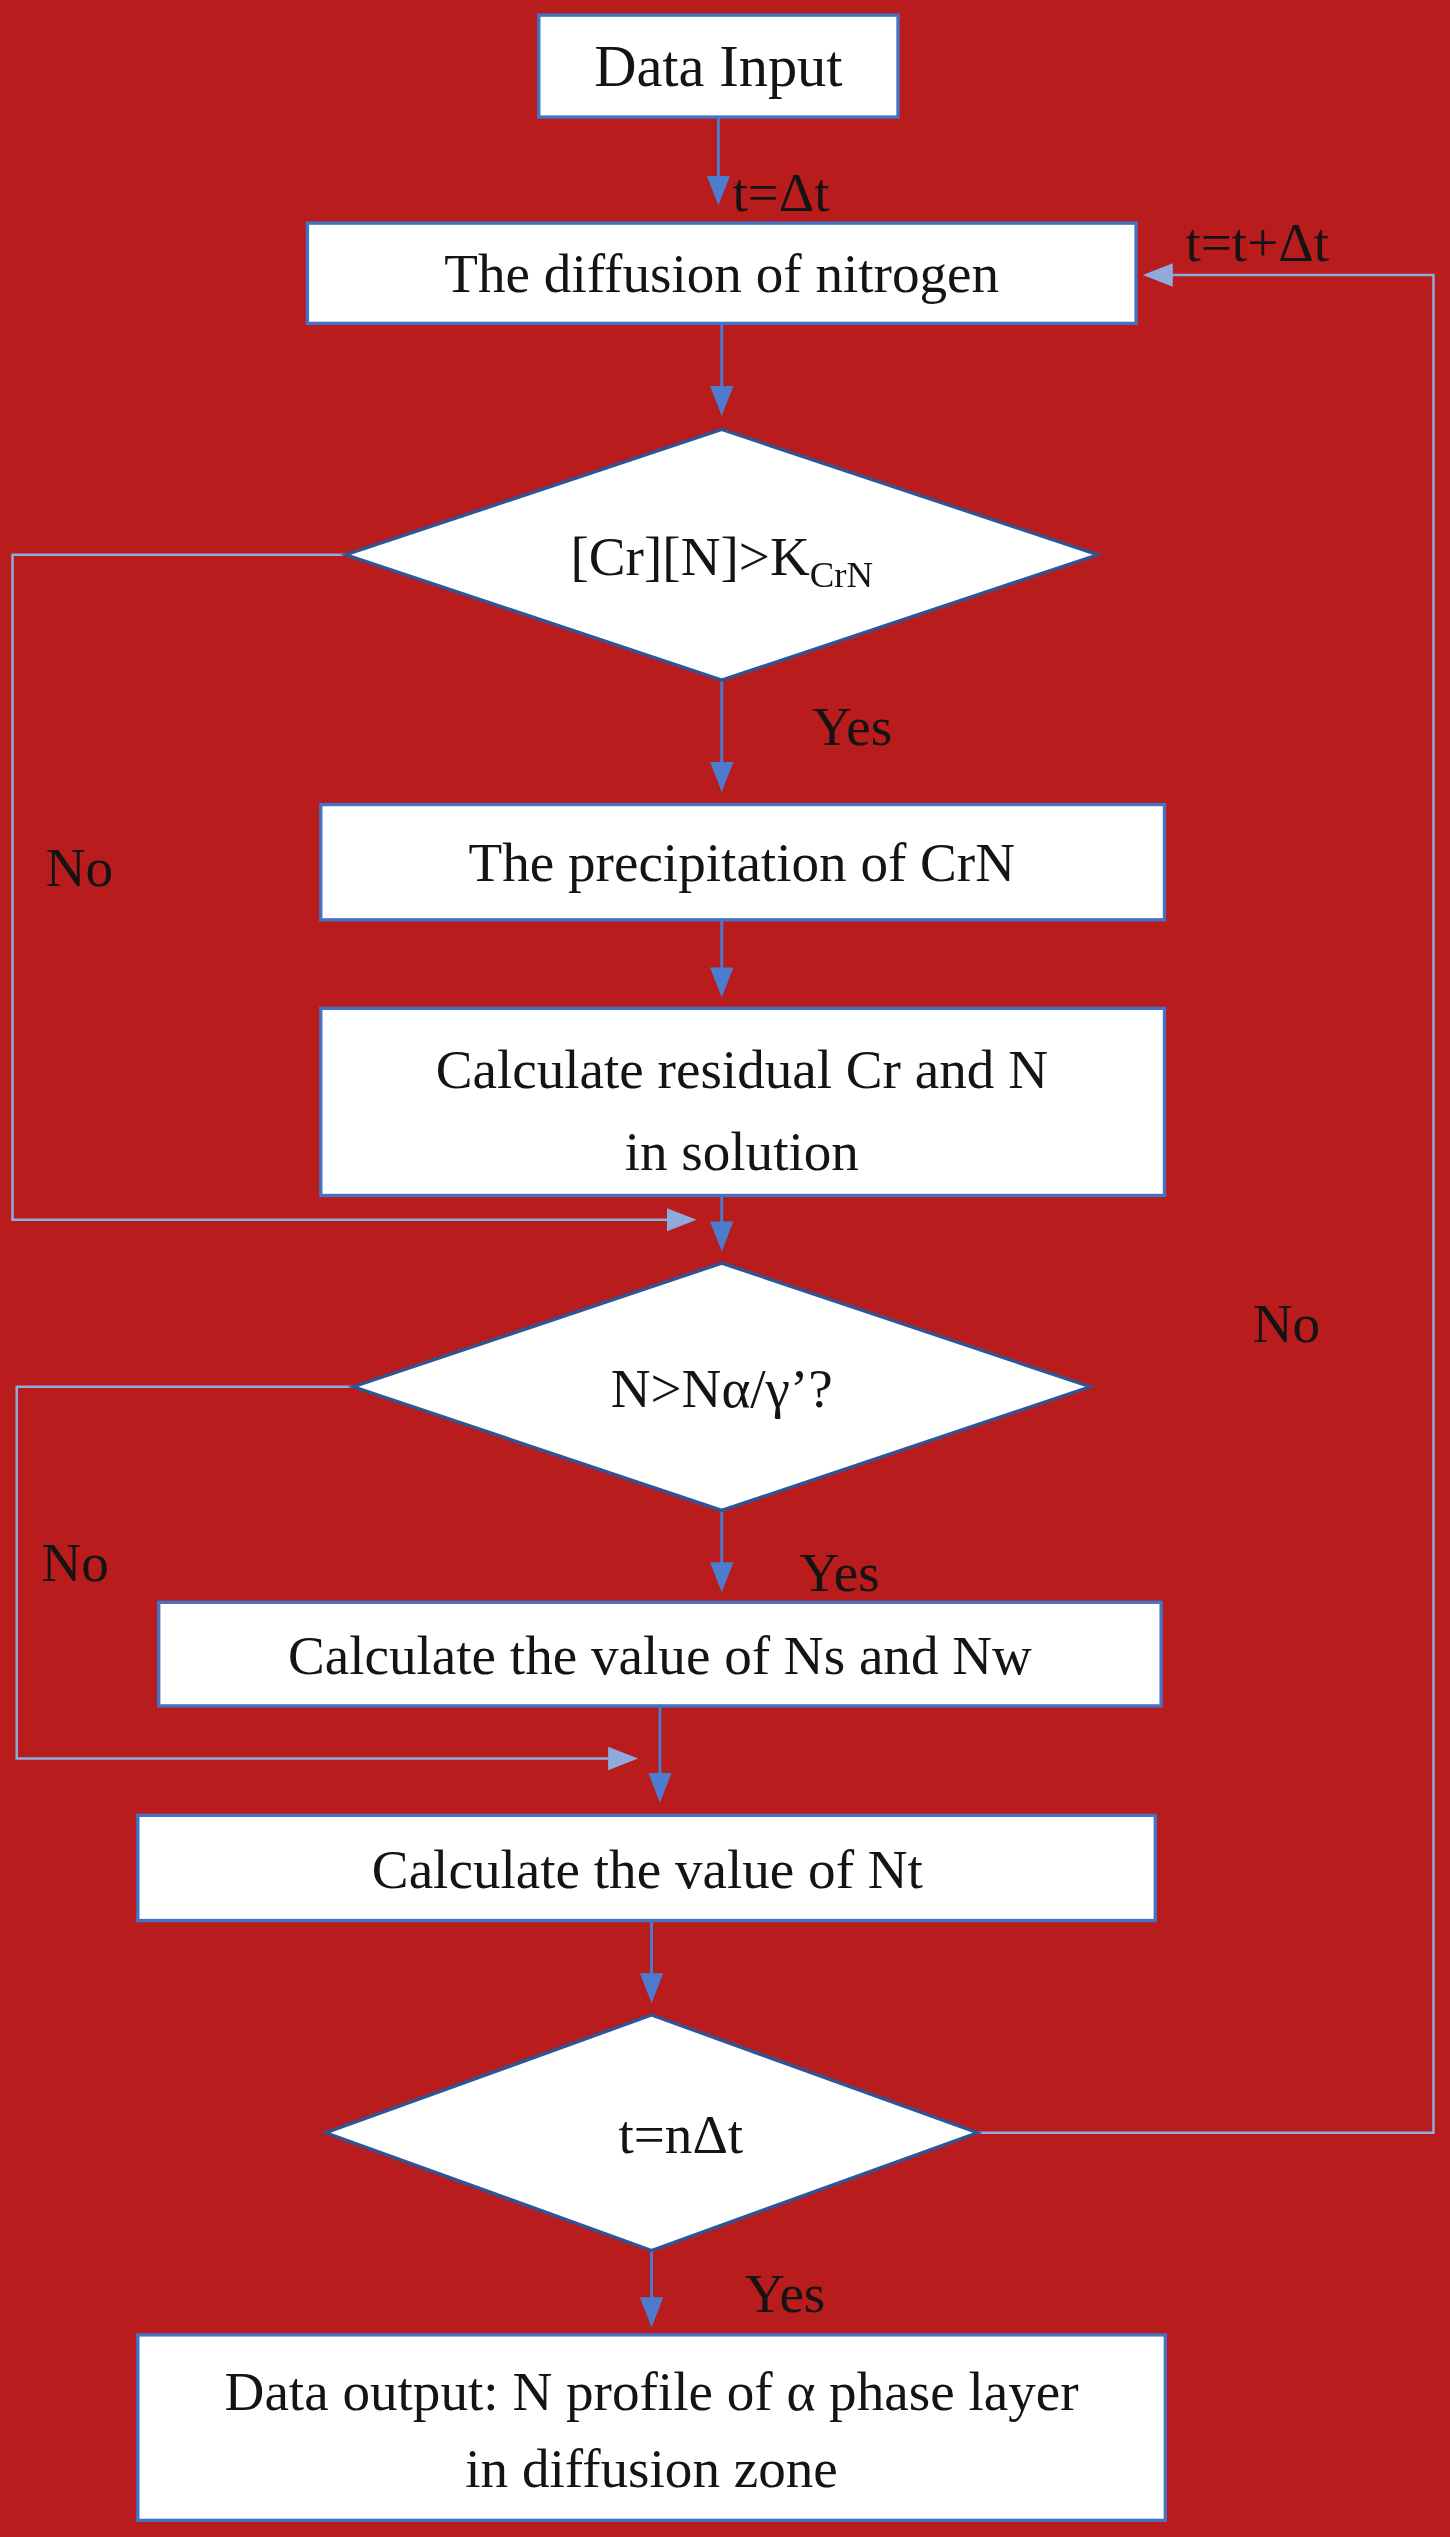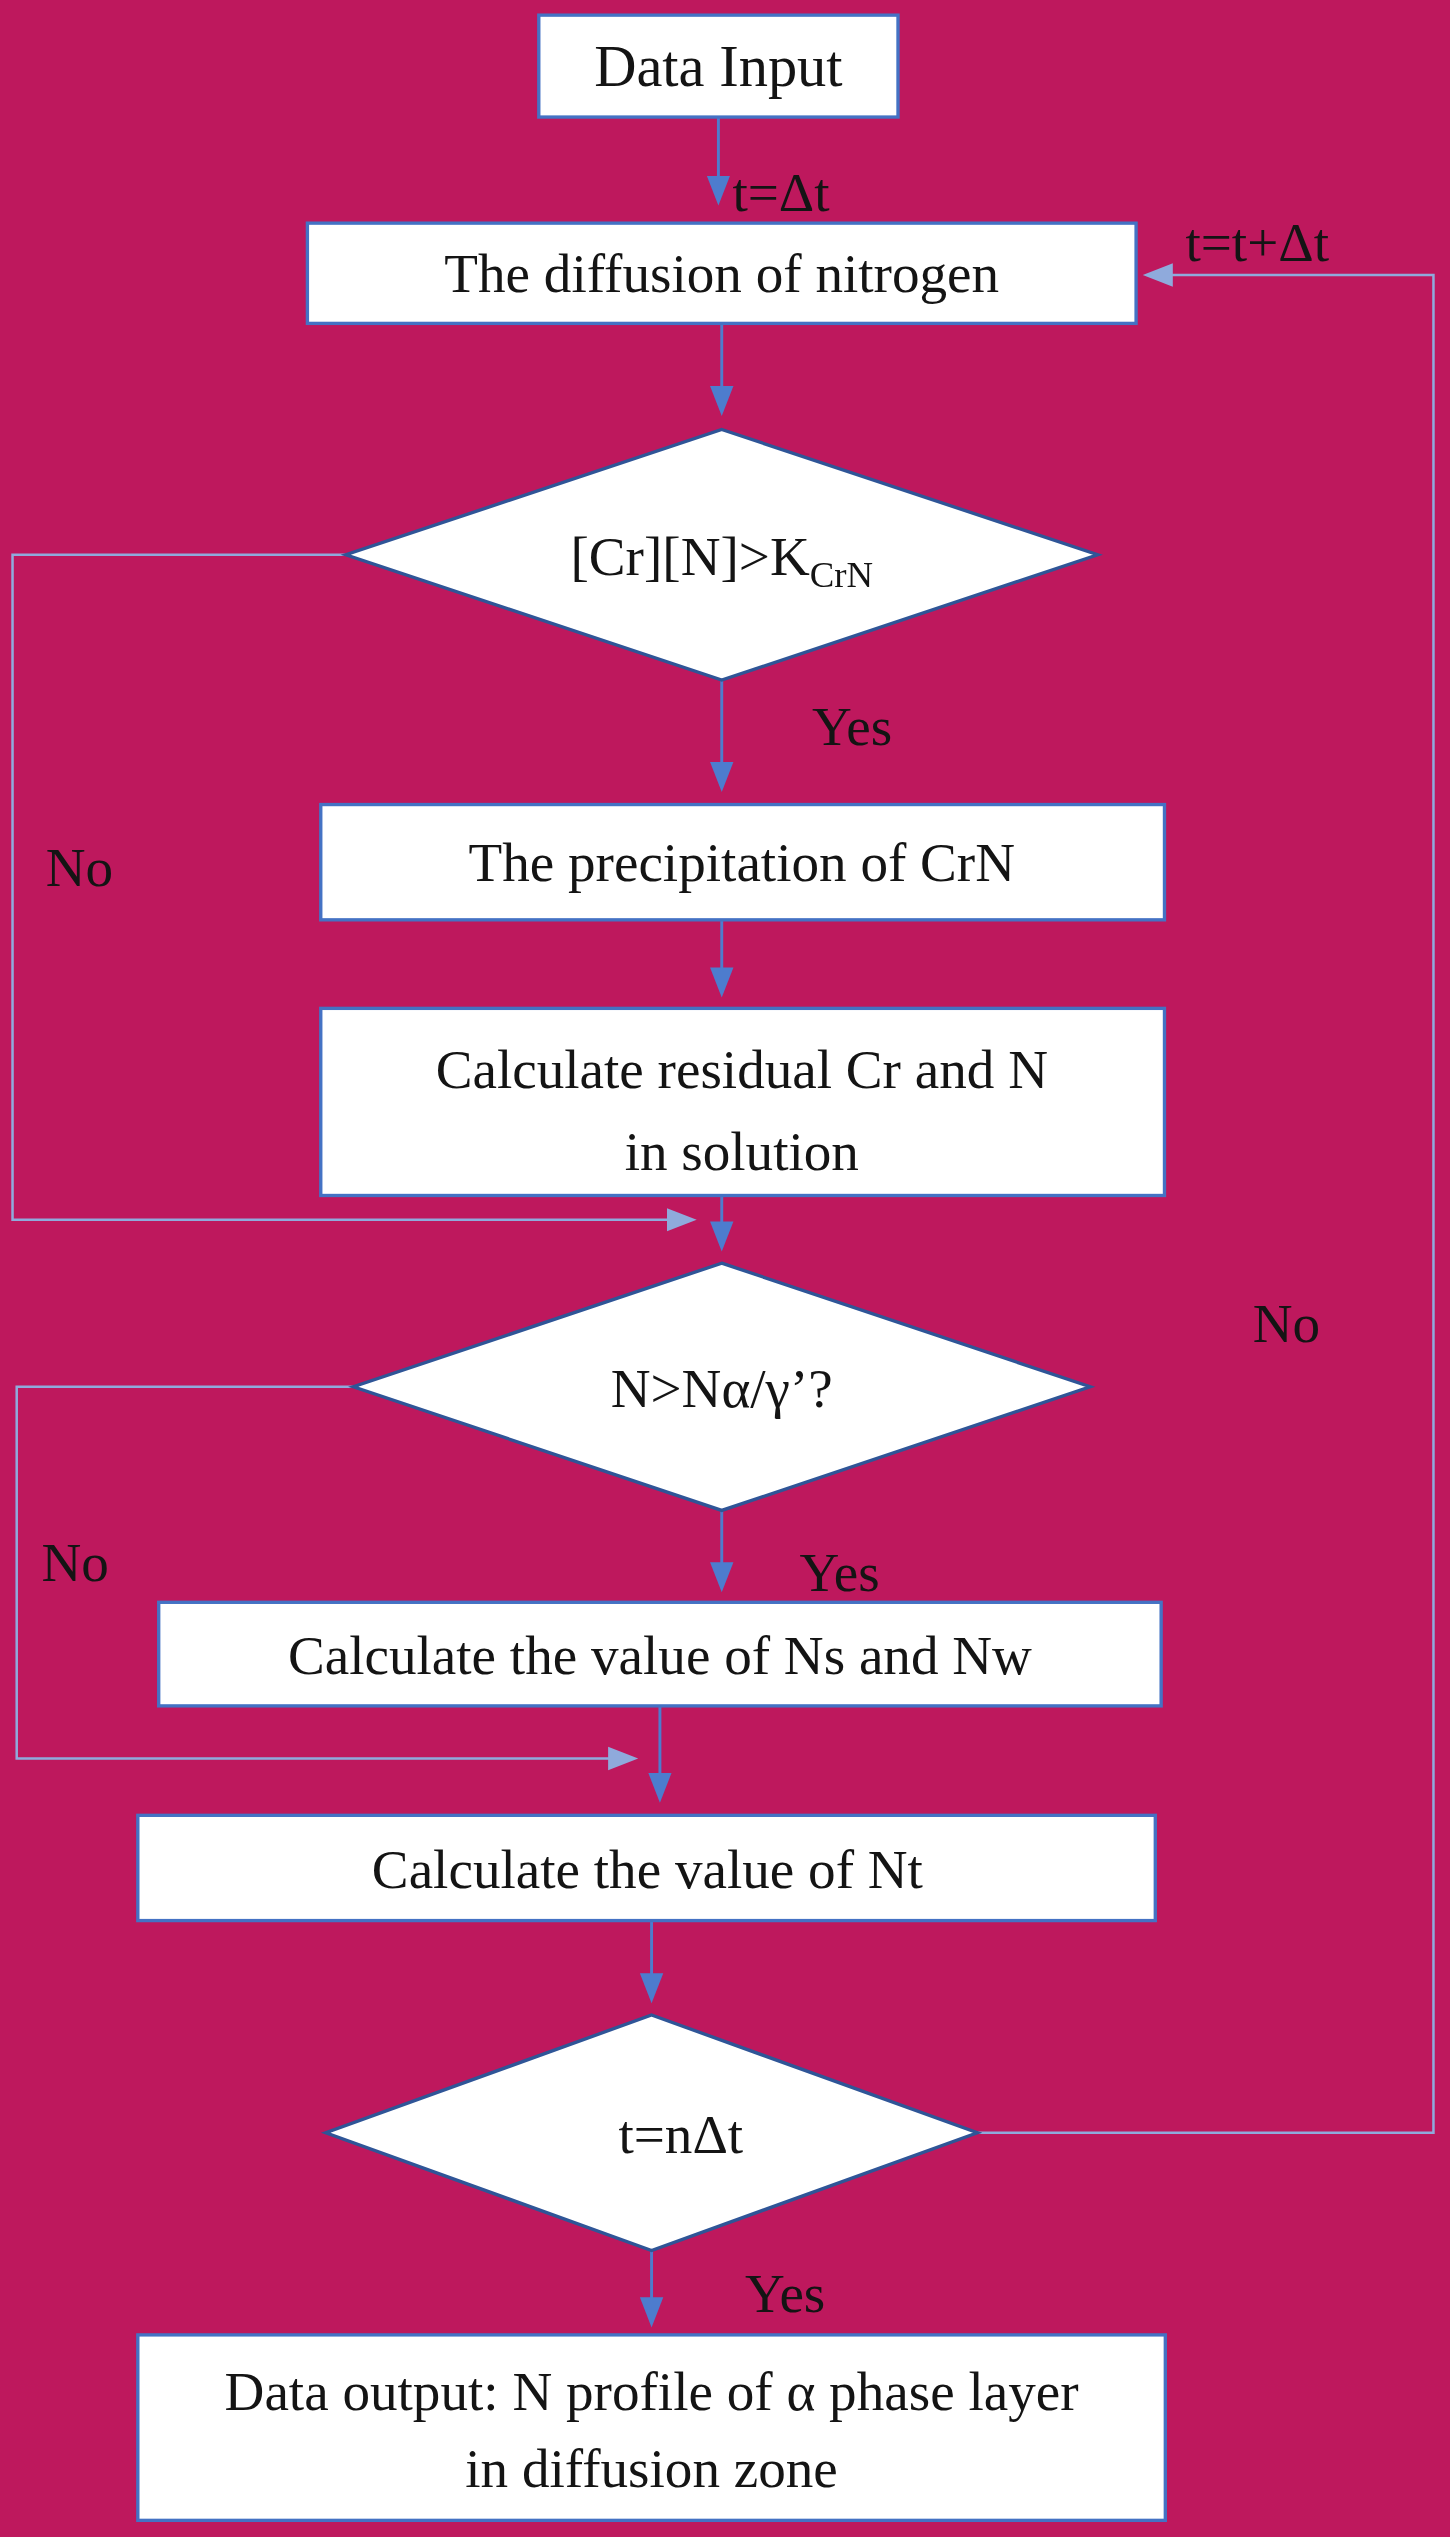--- a/index.html
+++ b/index.html
@@ -1,16 +1,16 @@
 <!DOCTYPE html>
 <html style="font-size:13.4px"><head>
 <meta charset="utf-8">
 <style>
   html,body{margin:0;padding:0;background:#ffffff;}
-  .page{width:1451px;height:2538px;position:relative;background:#be185d;}
+  .page{width:1451px;height:2538px;position:relative;background:#b91c1c;}
   svg{display:block;}
   .node-box{fill:#ffffff;stroke:#4472C4;stroke-width:4;}
   .node-diamond{fill:#ffffff;stroke:#2F5597;stroke-width:4;stroke-linejoin:miter;}
   .edge-arrow{fill:none;stroke:#4D7CCE;stroke-width:3.5;}
   .edge-loop{fill:none;stroke:#8FAADC;stroke-width:3;}
   .node-label{font-family:"Liberation Serif","DejaVu Serif",serif;fill:#141414;font-size:66px;}
   .node-label-big{font-family:"Liberation Serif","DejaVu Serif",serif;fill:#141414;font-size:70px;}
   .edge-label{font-family:"Liberation Serif","DejaVu Serif",serif;fill:#141414;font-size:66px;}
   .mid{text-anchor:middle;}
 </style>

